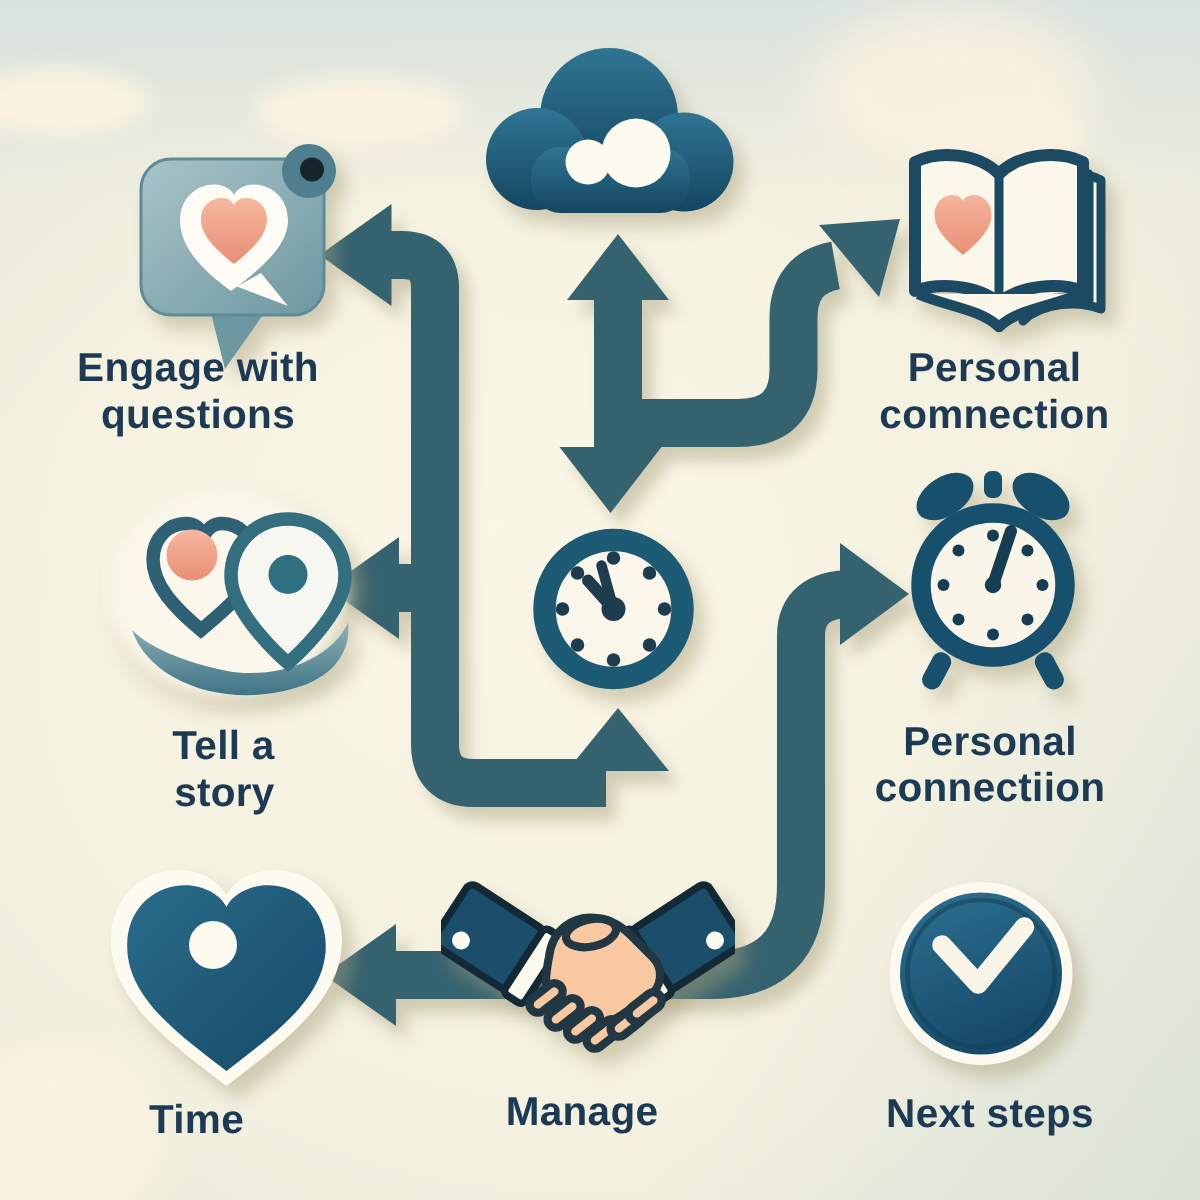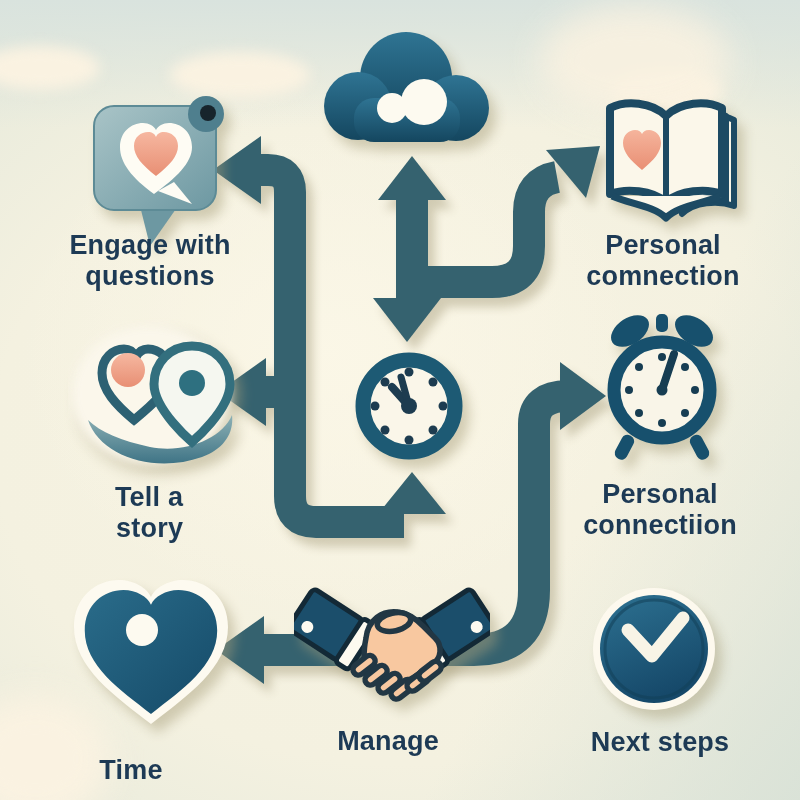--- a/index.html
+++ b/index.html
@@ -14,25 +14,25 @@
   }
   .puff{position:absolute;background:#faf2e1;border-radius:50%;filter:blur(7px);}
   .puff.big{filter:blur(16px);}
   .arrows{position:absolute;left:0;top:0;filter:drop-shadow(7px 9px 5px rgba(165,156,122,.45));}
   .icon{position:absolute;filter:drop-shadow(7px 9px 6px rgba(168,158,124,.48));}
   .label{
     position:absolute;transform:translateX(-50%);
     font-size:27px;font-weight:700;color:#1d3a55;text-align:center;
     line-height:1.16;letter-spacing:.2px;white-space:pre-line;
   }
-  .lbl-engage{left:150px;top:230px;}
+  .lbl-engage{left:132px;top:230px;}
   .lbl-personal-book{left:663px;top:230px;}
   .lbl-tell{left:149px;top:482px;text-align:right;}
   .lbl-personal-alarm{left:660px;top:479px;}
-  .lbl-time{left:131px;top:731px;margin-top:24px;}
+  .lbl-time{left:131px;top:731px;}
   .lbl-manage{left:388px;top:726px;}
   .lbl-next{left:660px;top:727px;}
   .ic-cloud{left:310px;top:22px;}
   .ic-bubble{left:88px;top:96px;}
   .ic-book{left:592px;top:94px;}
   .ic-pins{left:68px;top:320px;}
   .ic-clock{left:349px;top:346px;}
   .ic-alarm{left:594px;top:302px;}
   .ic-heart{left:58px;top:568px;}
   .ic-hand{left:294px;top:580px;}

